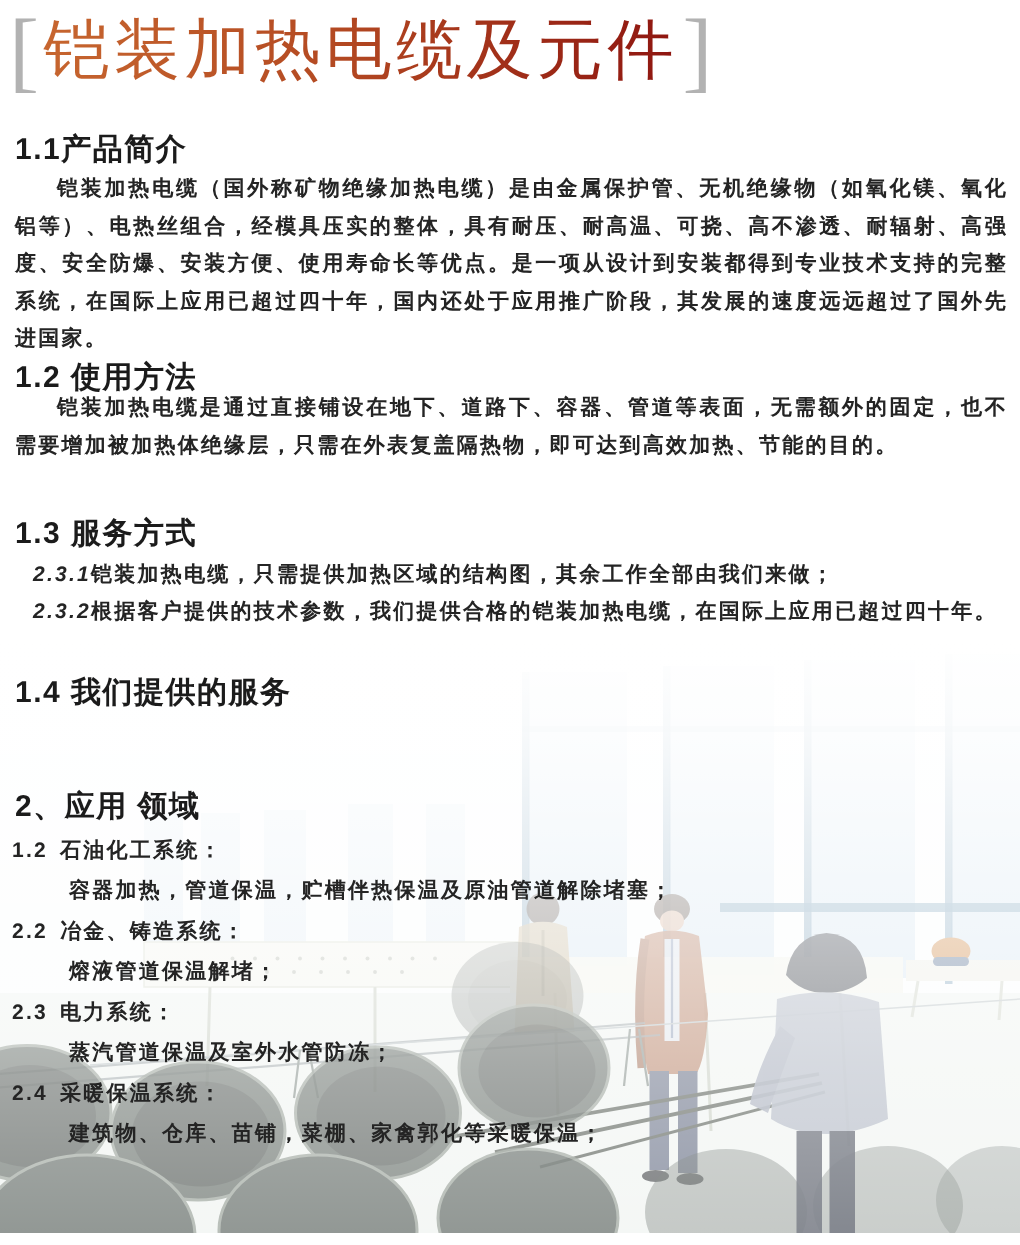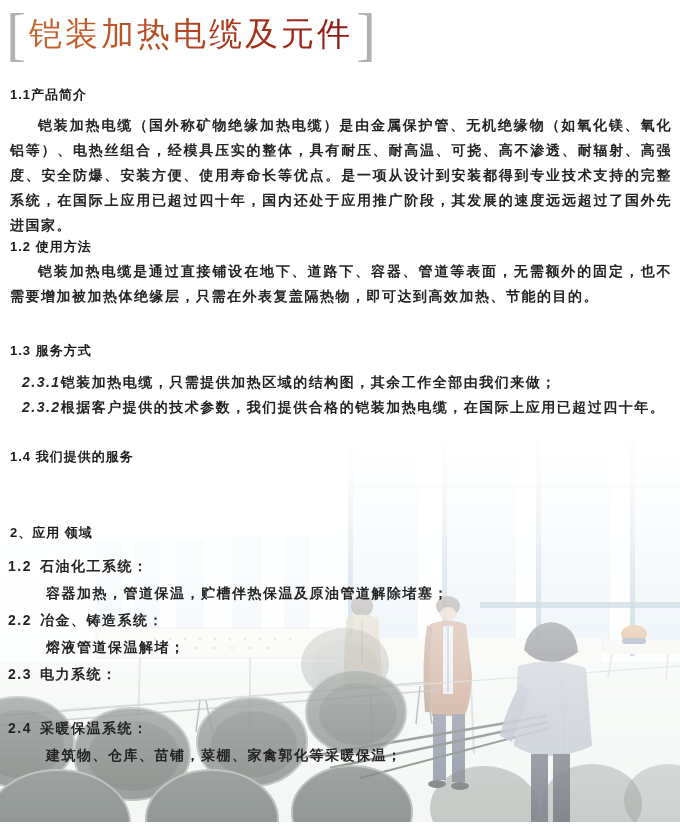--- a/index.html
+++ b/index.html
@@ -13,32 +13,32 @@
   .photo-wrap { position:absolute; left:0; top:424px; width:680px; height:398px; z-index:1; }
 
   
   .title-row { left:6px; top:6px; display:flex; align-items:flex-start; }
   .bracket {
     font-family:"Liberation Serif","DejaVu Serif",serif;
     font-size:60px; line-height:56px; color:#b2b2b2; font-weight:400;
   }
   .title-text {
     font-family:"Liberation Serif","DejaVu Serif",serif;
-    font-size:33px; line-height:56px; letter-spacing:3px; padding:0 3px;
+    font-size:44px; line-height:56px; letter-spacing:3px; padding:0 3px;
     color:#a63a1e; white-space:nowrap;
   }
   @supports ((-webkit-background-clip:text) or (background-clip:text)) {
     .title-text {
       background:linear-gradient(90deg,#c7662f 0%,#b44a22 45%,#8e1510 100%);
       -webkit-background-clip:text; background-clip:text; color:transparent;
     }
   }
 
   
-  .h  { font-size:13px; font-weight:bold; color:#1b1b1b; letter-spacing:1px; white-space:nowrap; }
+  .h  { font-size:20px; font-weight:bold; color:#1b1b1b; letter-spacing:1px; white-space:nowrap; }
   .p  { font-size:14px; font-weight:bold; color:#242424; letter-spacing:1.5px;
         line-height:25px; text-align:justify; text-indent:2em; width:662px; }
   .line { font-size:14px; font-weight:bold; color:#242424; letter-spacing:1.5px;
         line-height:20px; white-space:nowrap; }
   .no-svc { margin-right:0;font-style:italic; }
   .no-app { margin-right:8px; }
 </style>
 </head>
 <body>
 
@@ -215,19 +215,20 @@
   <div class="abs line" style="left:46px; top:583px;">容器加热，管道保温，贮槽伴热保温及原油管道解除堵塞；</div>
 
   <div class="abs line" style="left:8px;  top:610px;">
     <span class="no-app">2.2</span><span>冶金、铸造系统：</span>
   </div>
   <div class="abs line" style="left:46px; top:637px;">熔液管道保温解堵；</div>
 
   <div class="abs line" style="left:8px;  top:664px;">
     <span class="no-app">2.3</span><span>电力系统：</span>
   </div>
+  <div class="abs line" style="left:46px; top:691px;">蒸汽管道保温及室外水管防冻；</div>
 
   <div class="abs line" style="left:8px;  top:718px;">
     <span class="no-app">2.4</span><span>采暖保温系统：</span>
   </div>
   <div class="abs line" style="left:46px; top:745px;">建筑物、仓库、苗铺，菜棚、家禽郭化等采暖保温；</div>
 
 </div>
 
 </body></html>

